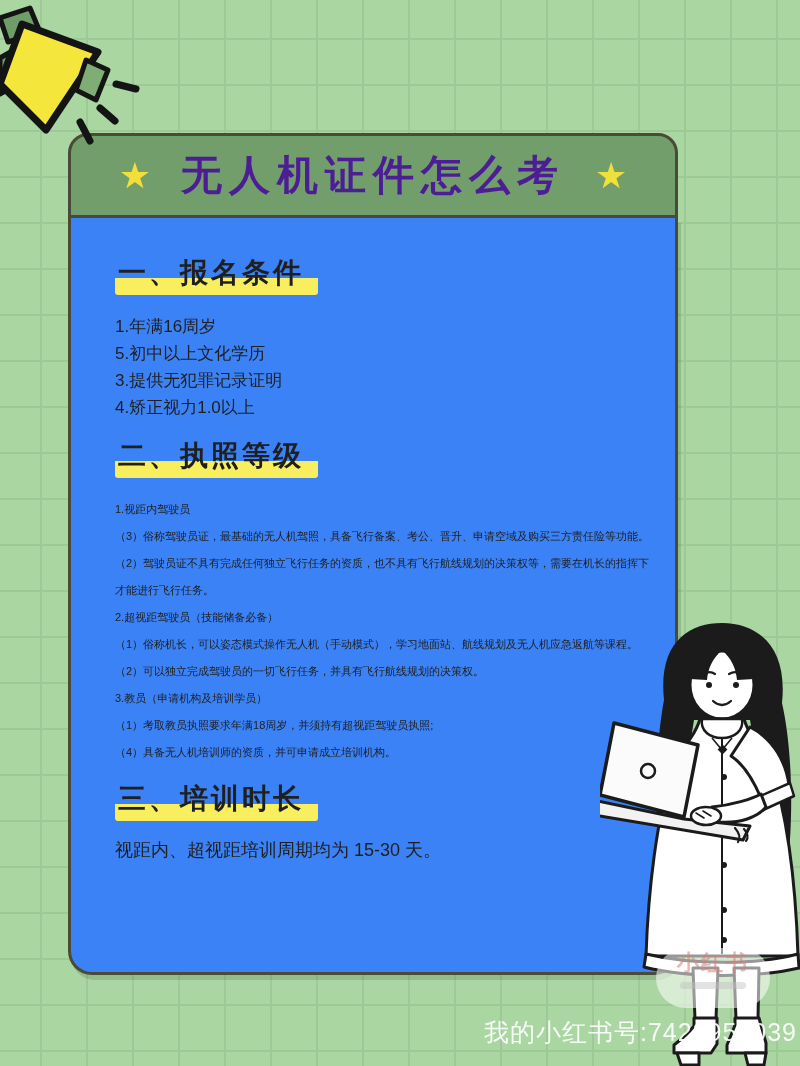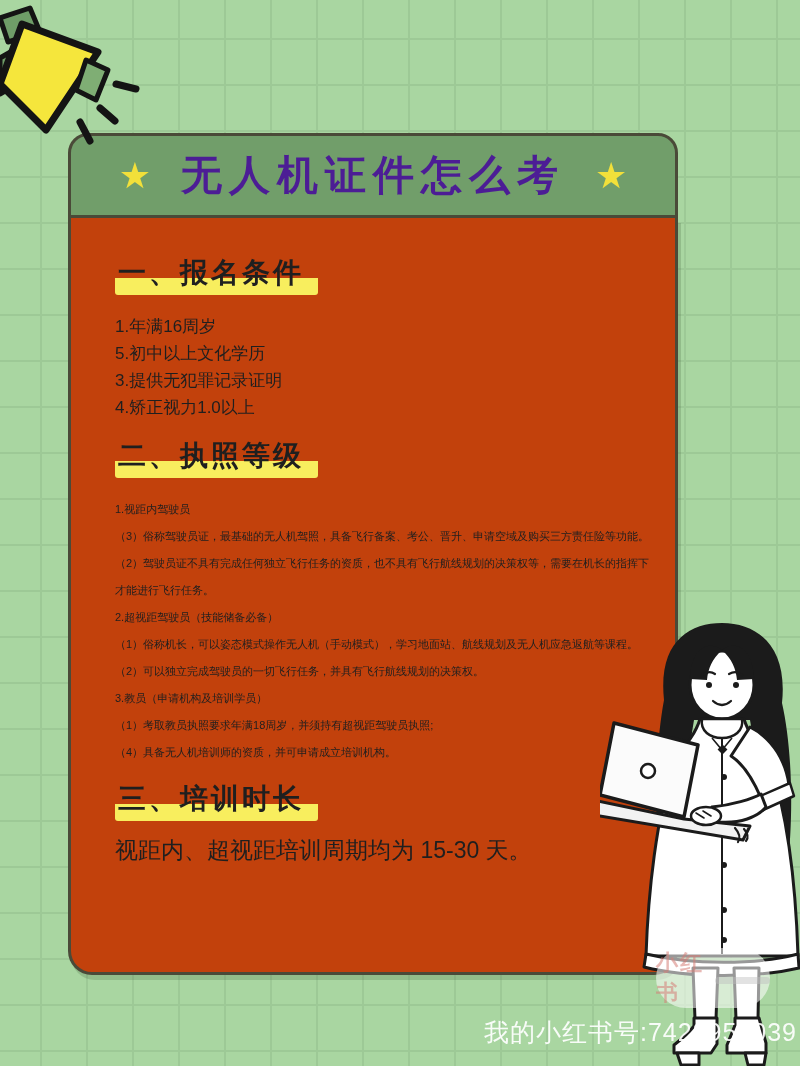--- a/index.html
+++ b/index.html
@@ -36,21 +36,21 @@
     z-index: 2;
   }
   .banner .star { color: var(--star); font-size: 36px; line-height: 1; }
   .banner .title {
     color: #4c1d95; font-size: 41px; font-weight: 900; letter-spacing: 7px;
     white-space: nowrap;
   }
 
   .card {
     position: absolute; left: 68px; top: 218px; width: 610px; height: 757px;
-    background: #c2410c;
+    background: #3b82f6;
     border: 3px solid var(--border);
     border-top: none;
     border-radius: 0 0 24px 24px;
     padding: 36px 22px 0 44px;
     overflow: hidden;
     z-index: 1;
     box-shadow: 3px 5px 0 rgba(80, 110, 70, 0.25);
   }
 
   .section-heading { margin-bottom: 18px; }
@@ -60,29 +60,29 @@
     background: linear-gradient(to top, var(--highlight) 42%, transparent 42%);
     border-radius: 3px;
     padding: 0 14px 3px 3px;
   }
   .list { list-style: none; margin-bottom: 16px; }
   .list li { font-size: 17px; line-height: 27px; }
   .paras { margin-bottom: 14px; }
   .paras p { font-size: 11px; line-height: 27px; }
   .sec { margin-bottom: 0; }
   .sec + .sec { margin-top: 0; }
-  .training-body { font-size: 23px; line-height: 27px; margin-top: 16px; }
+  .training-body { font-size: 18px; line-height: 27px; margin-top: 16px; }
 
   .woman { position: absolute; left: 600px; top: 615px; width: 200px; height: 451px; z-index: 2; }
 
   .watermark {
     position: absolute; left: 656px; top: 948px; width: 114px; height: 60px;
     background: rgba(255,255,255,0.55);
     border-radius: 30px;
-    display: flex; flex-direction: row; align-items: center; justify-content: flex-start;
+    display: flex; flex-direction: column; align-items: center; justify-content: flex-start;
     z-index: 4;
   }
   .watermark .brand {
     font-size: 22px; font-weight: 800; letter-spacing: 2px;
     color: rgba(214, 126, 118, 0.55);
   }
   .watermark .sub {
     width: 66px; height: 7px; margin-top: 4px; border-radius: 4px;
     background: rgba(190,190,190,0.45);
   }

